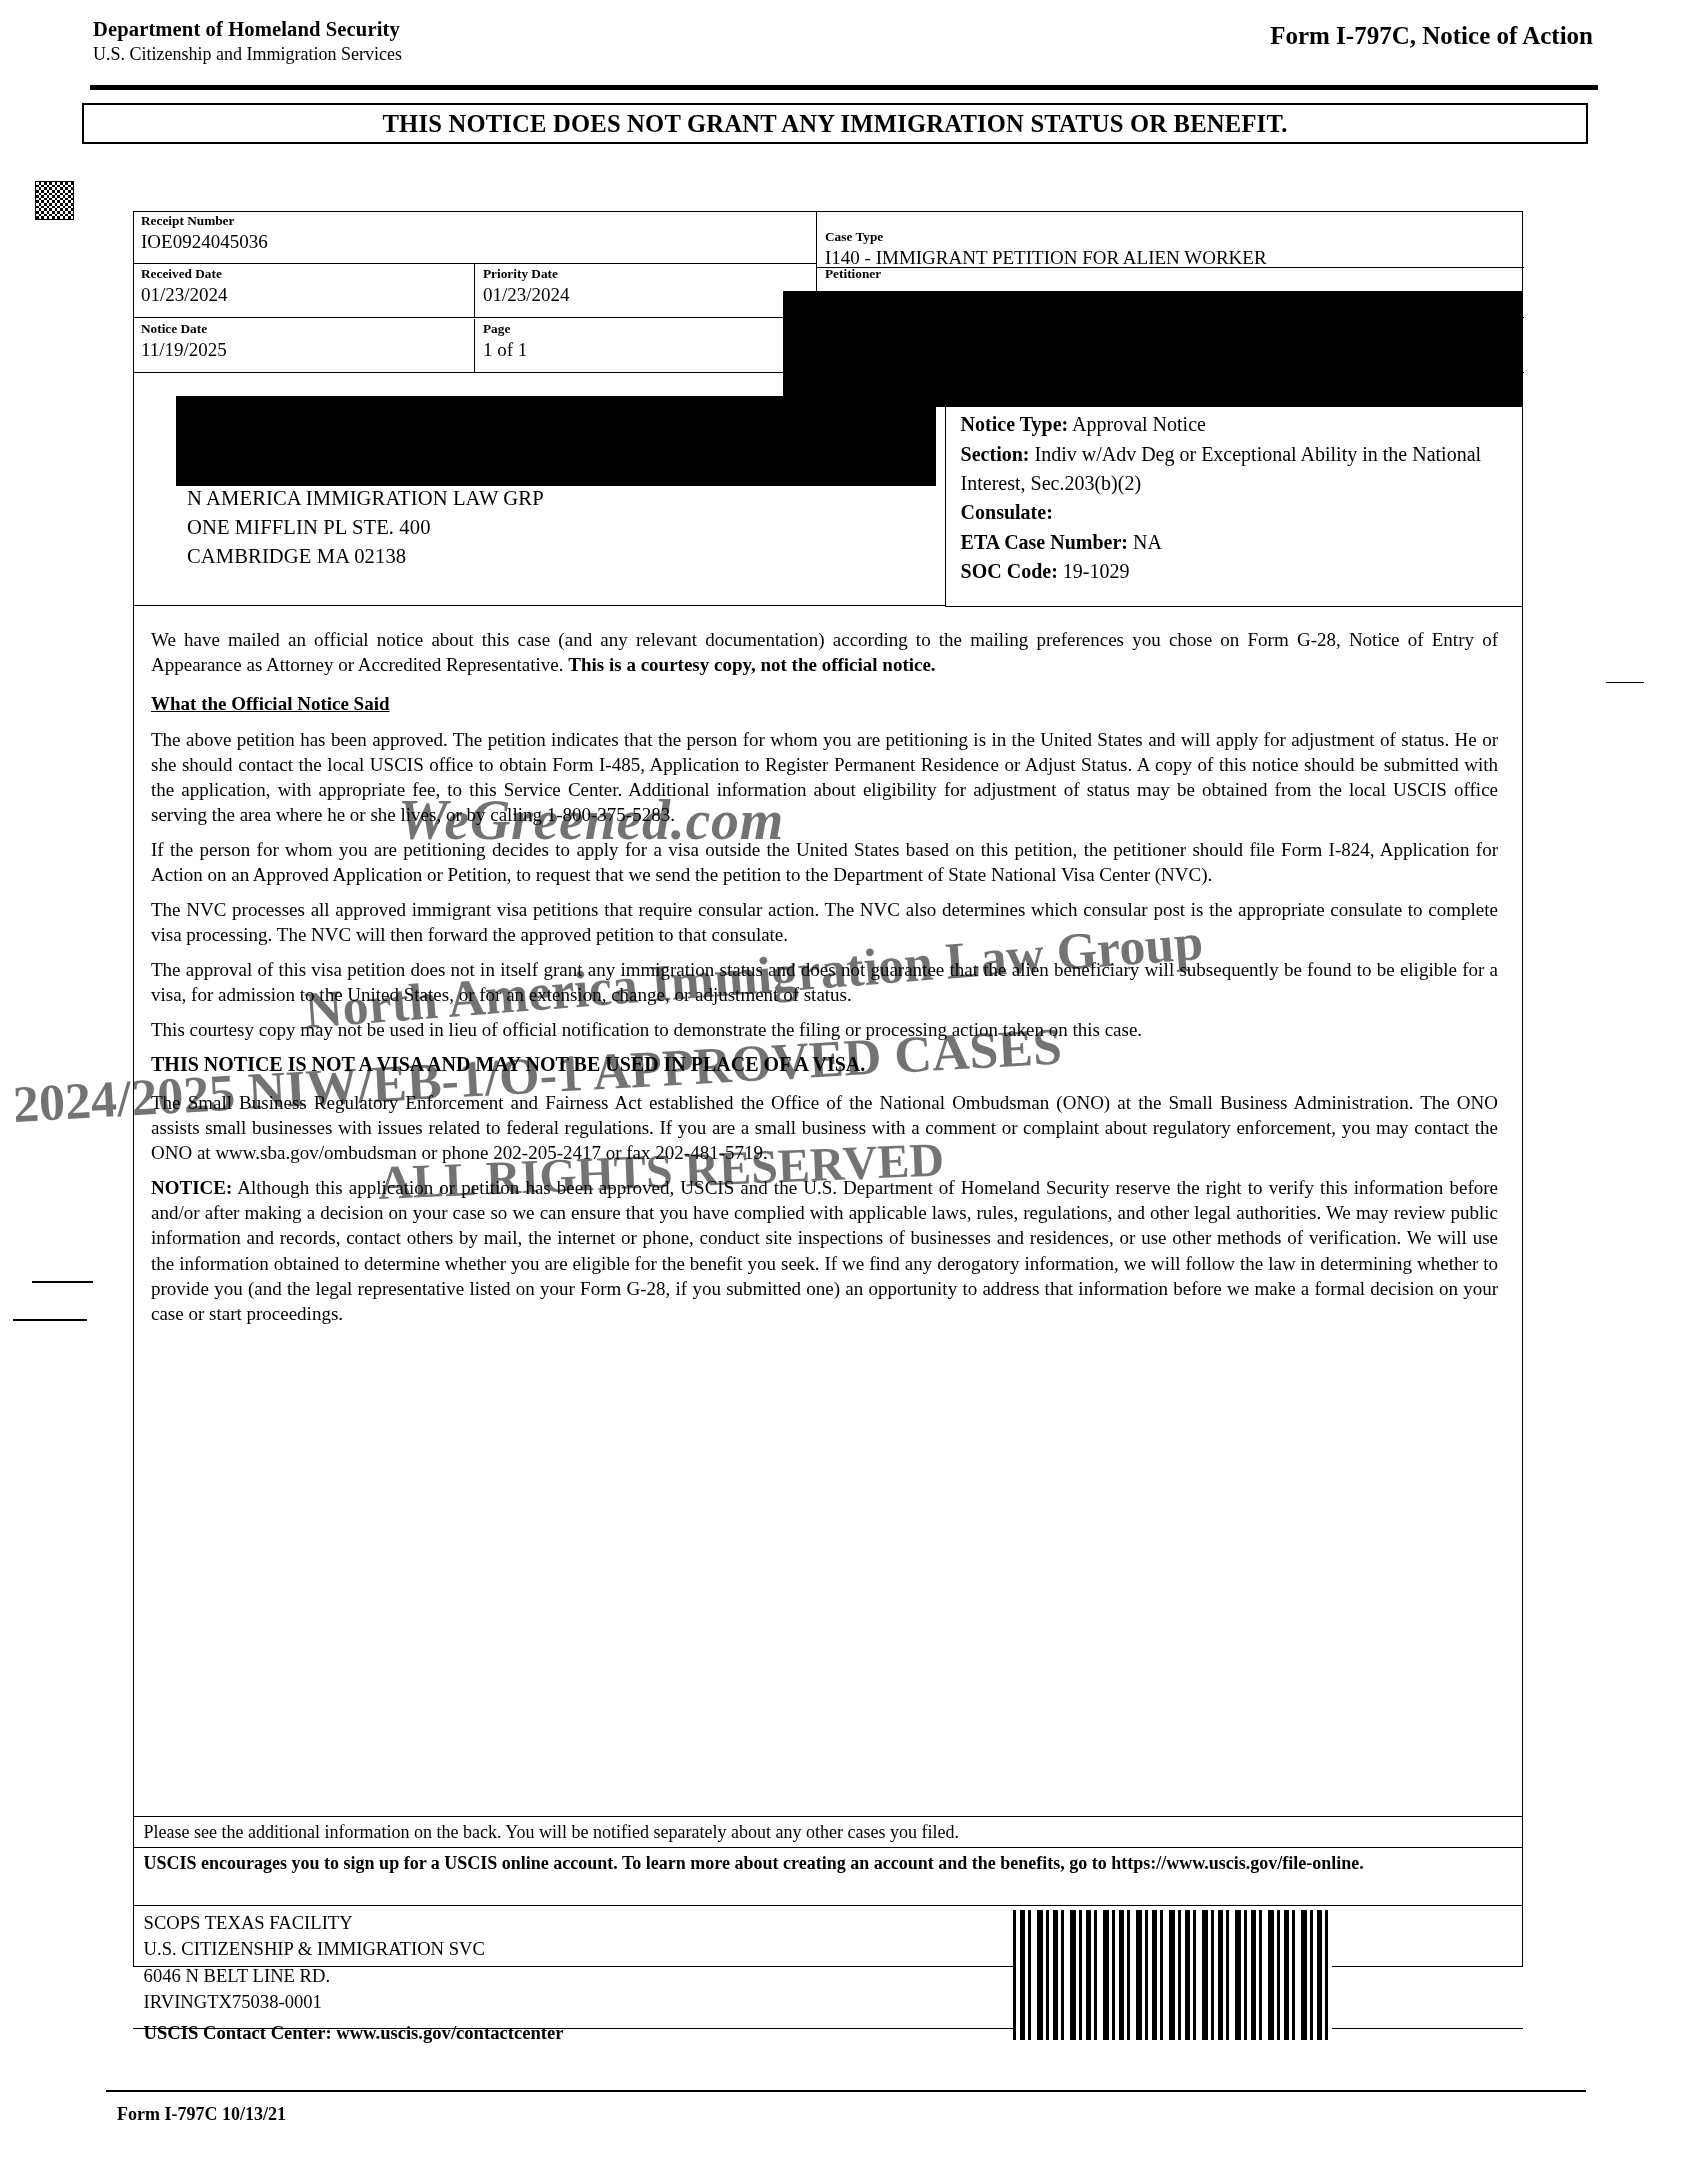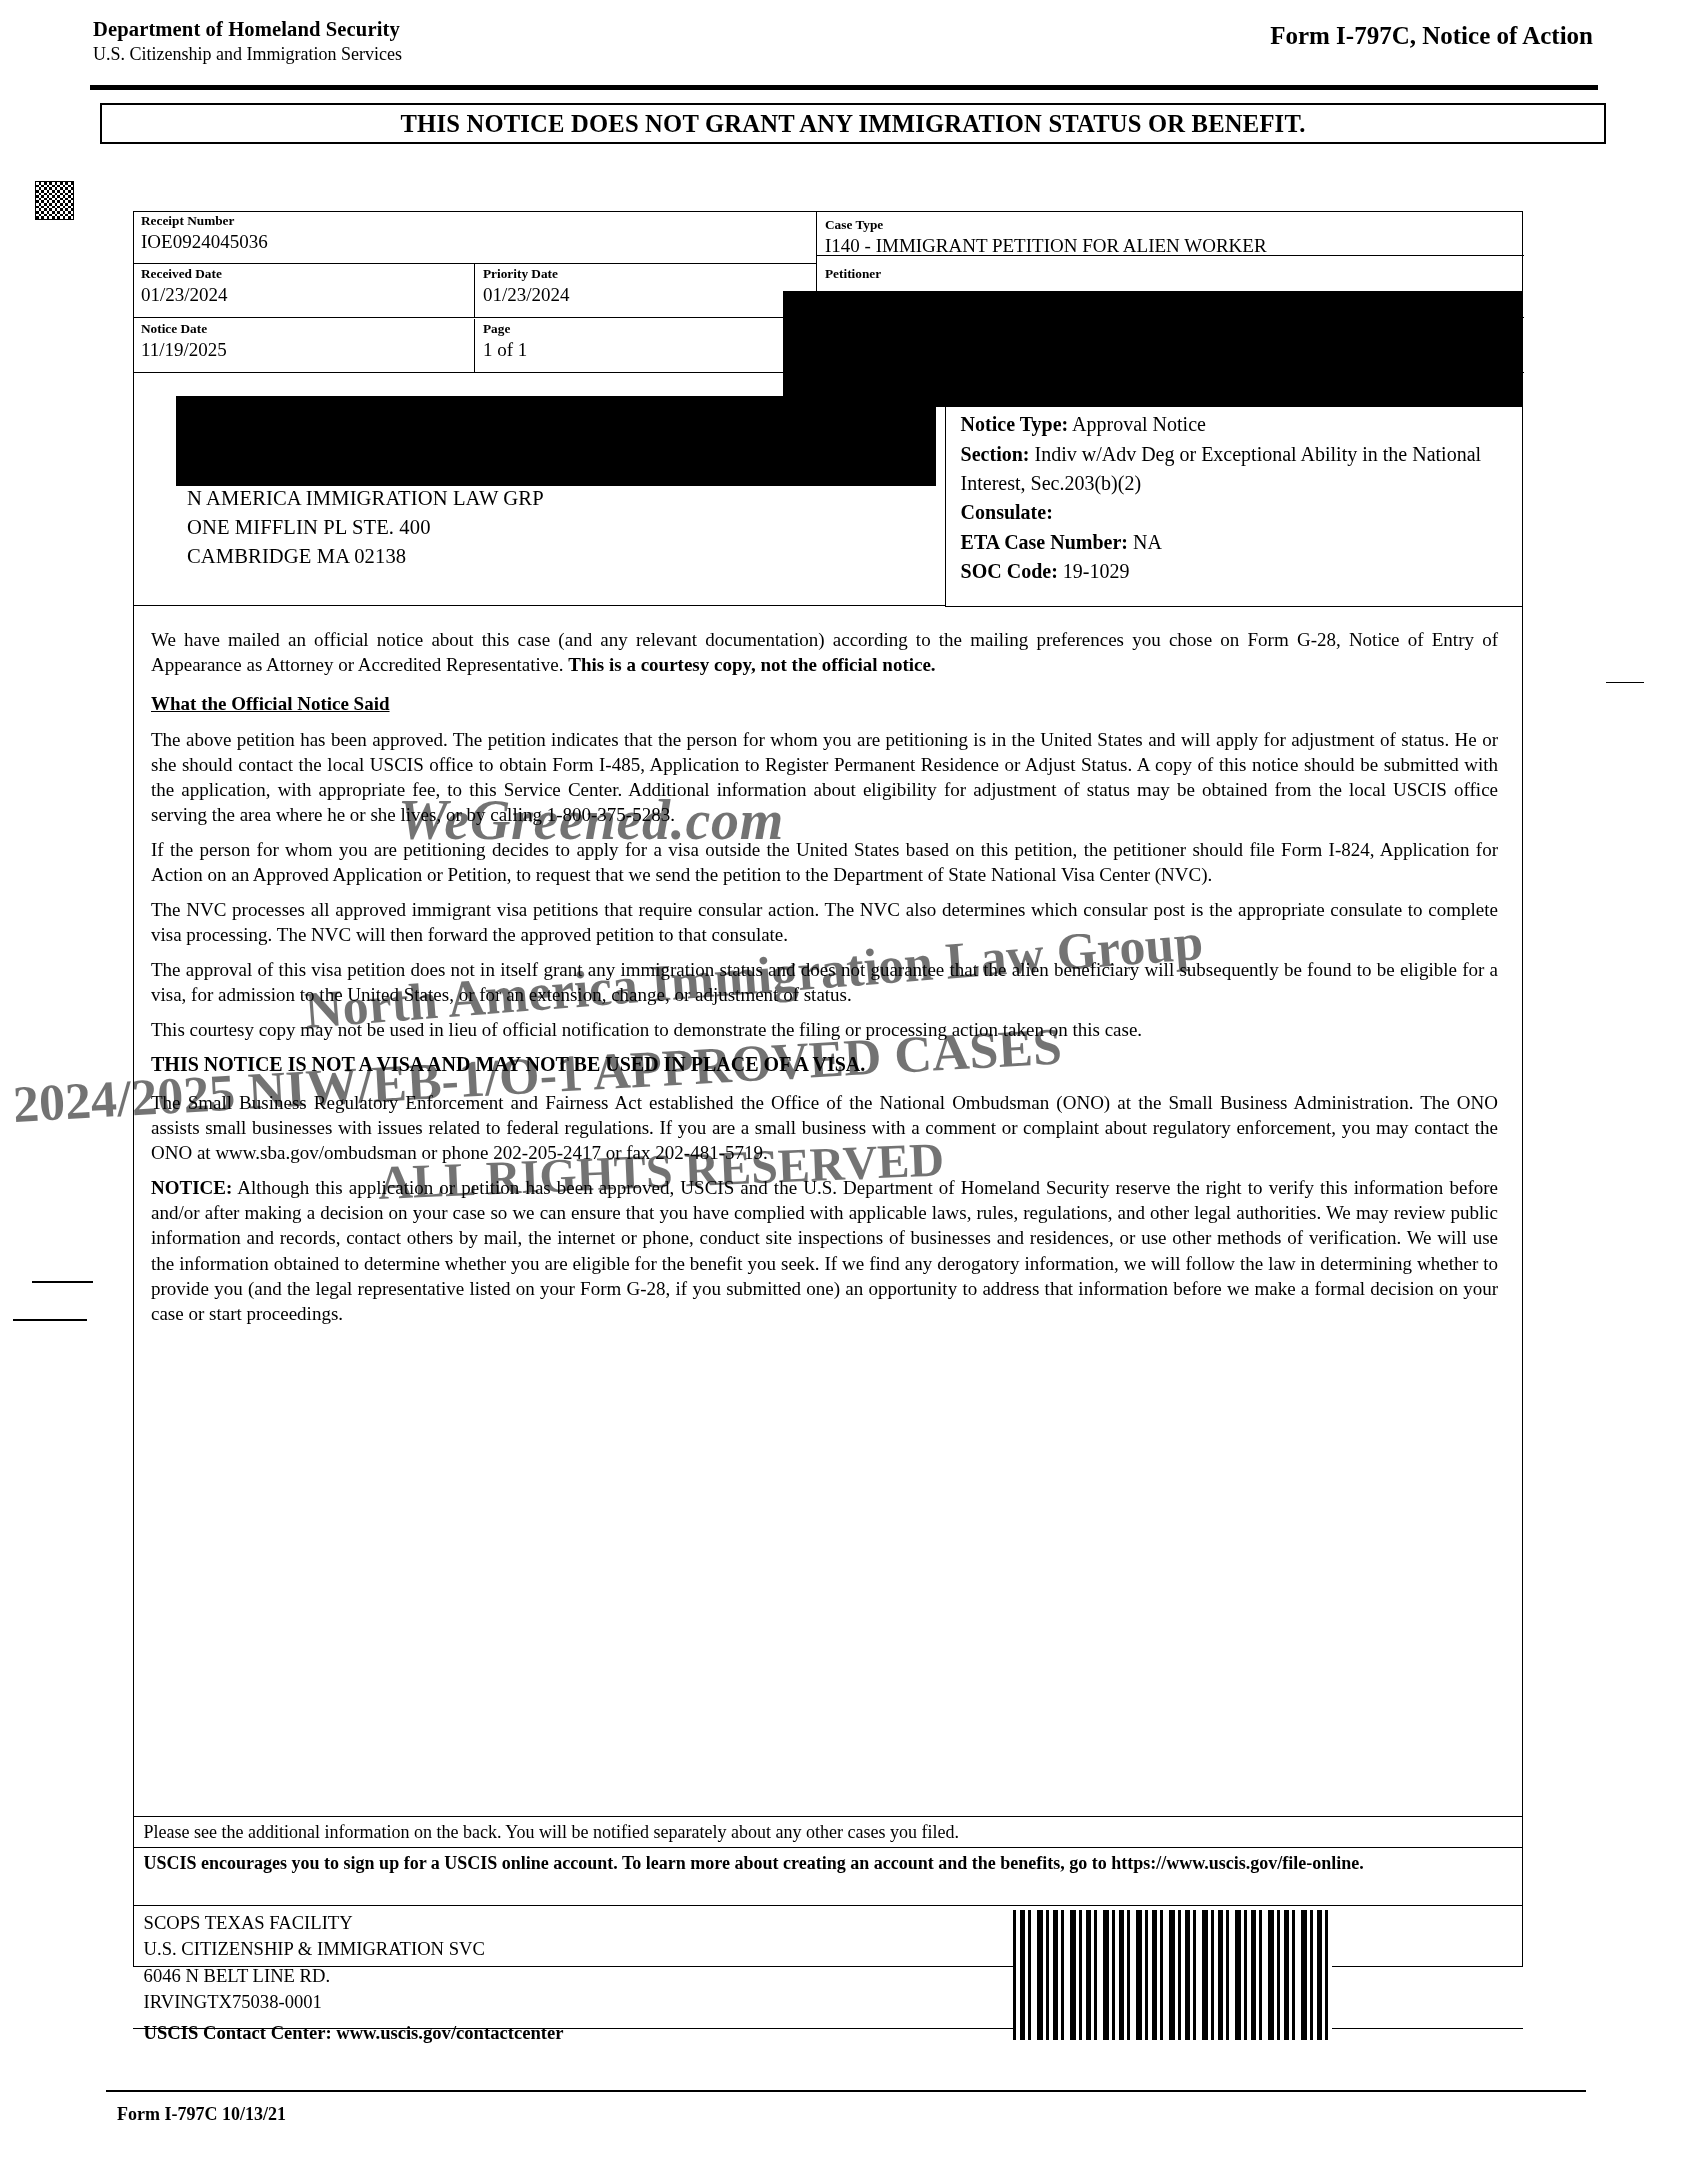--- a/index.html
+++ b/index.html
@@ -49,21 +49,21 @@
     left: 90px;
     top: 85px;
     width: 1508px;
     height: 4.6px;
     background: #000;
   }
 
   
   .banner {
     position: absolute;
-    left: 100px;
+    left: 82px;
     top: 103px;
     width: 1506px;
     height: 41px;
     border: 2px solid #000;
     box-sizing: border-box;
     display: flex;
     align-items: center;
     justify-content: center;
   }
   .banner span {
@@ -117,21 +117,21 @@
     font-size: 13.3px;
     font-weight: bold;
     line-height: 1.1;
   }
   .cell .val {
     font-size: 19px;
     line-height: 1.25;
     padding-top: 1.3px;
   }
   .c-receipt { left: 0; top: 0; width: 684px; height: 53px; }
-  .c-casetype { left: 684px; top: 4px; width: 707px; height: 41px; border-right: none; }
+  .c-casetype { left: 684px; top: 16px; width: 707px; height: 41px; border-right: none; }
   .c-received { left: 0; top: 53px; width: 342px; height: 54px; }
   .c-priority { left: 342px; top: 53px; width: 342px; height: 54px; }
   .c-petitioner { left: 684px; top: 53px; width: 707px; height: 54px; border-right: none; }
   .c-notice { left: 0; top: 108px; width: 342px; height: 54px; }
   .c-page { left: 342px; top: 108px; width: 342px; height: 54px; }
   .c-blank { left: 684px; top: 108px; width: 707px; height: 54px; border-right: none; }
 
   
   .redact { position: absolute; background: #000; }
   .redact-1 { left: 783px; top: 291px; width: 740px; height: 116px; }

